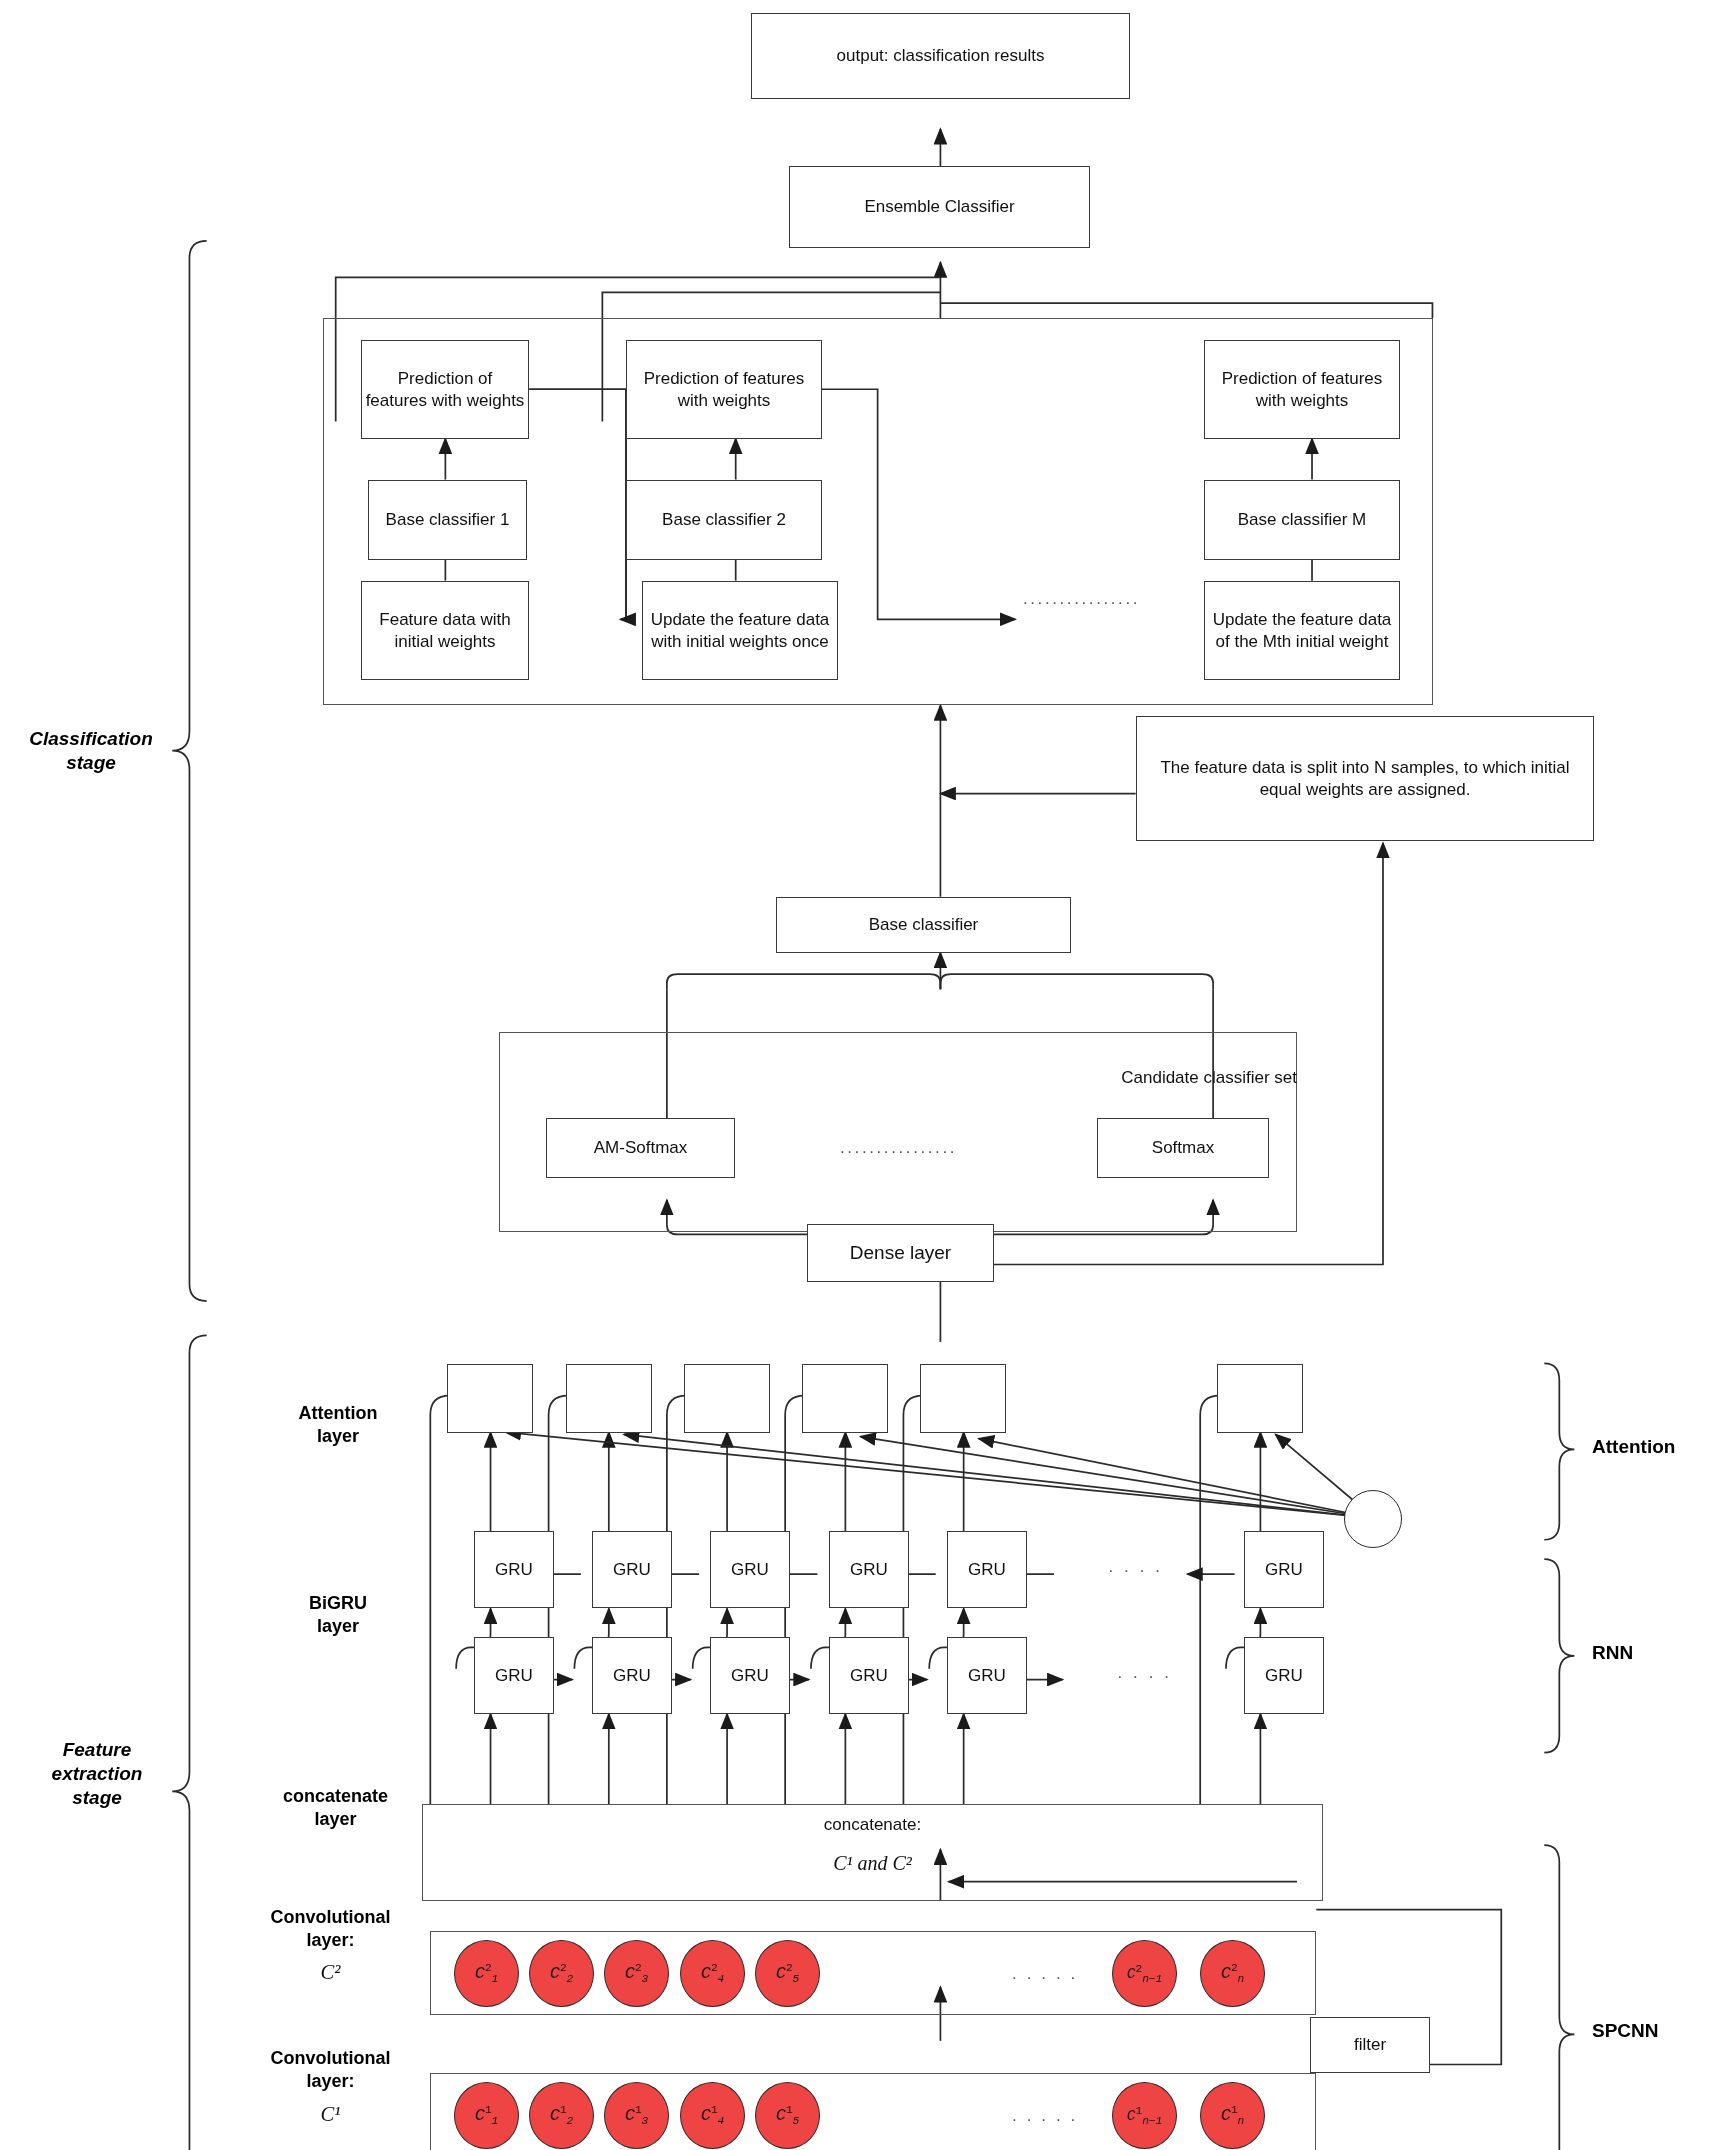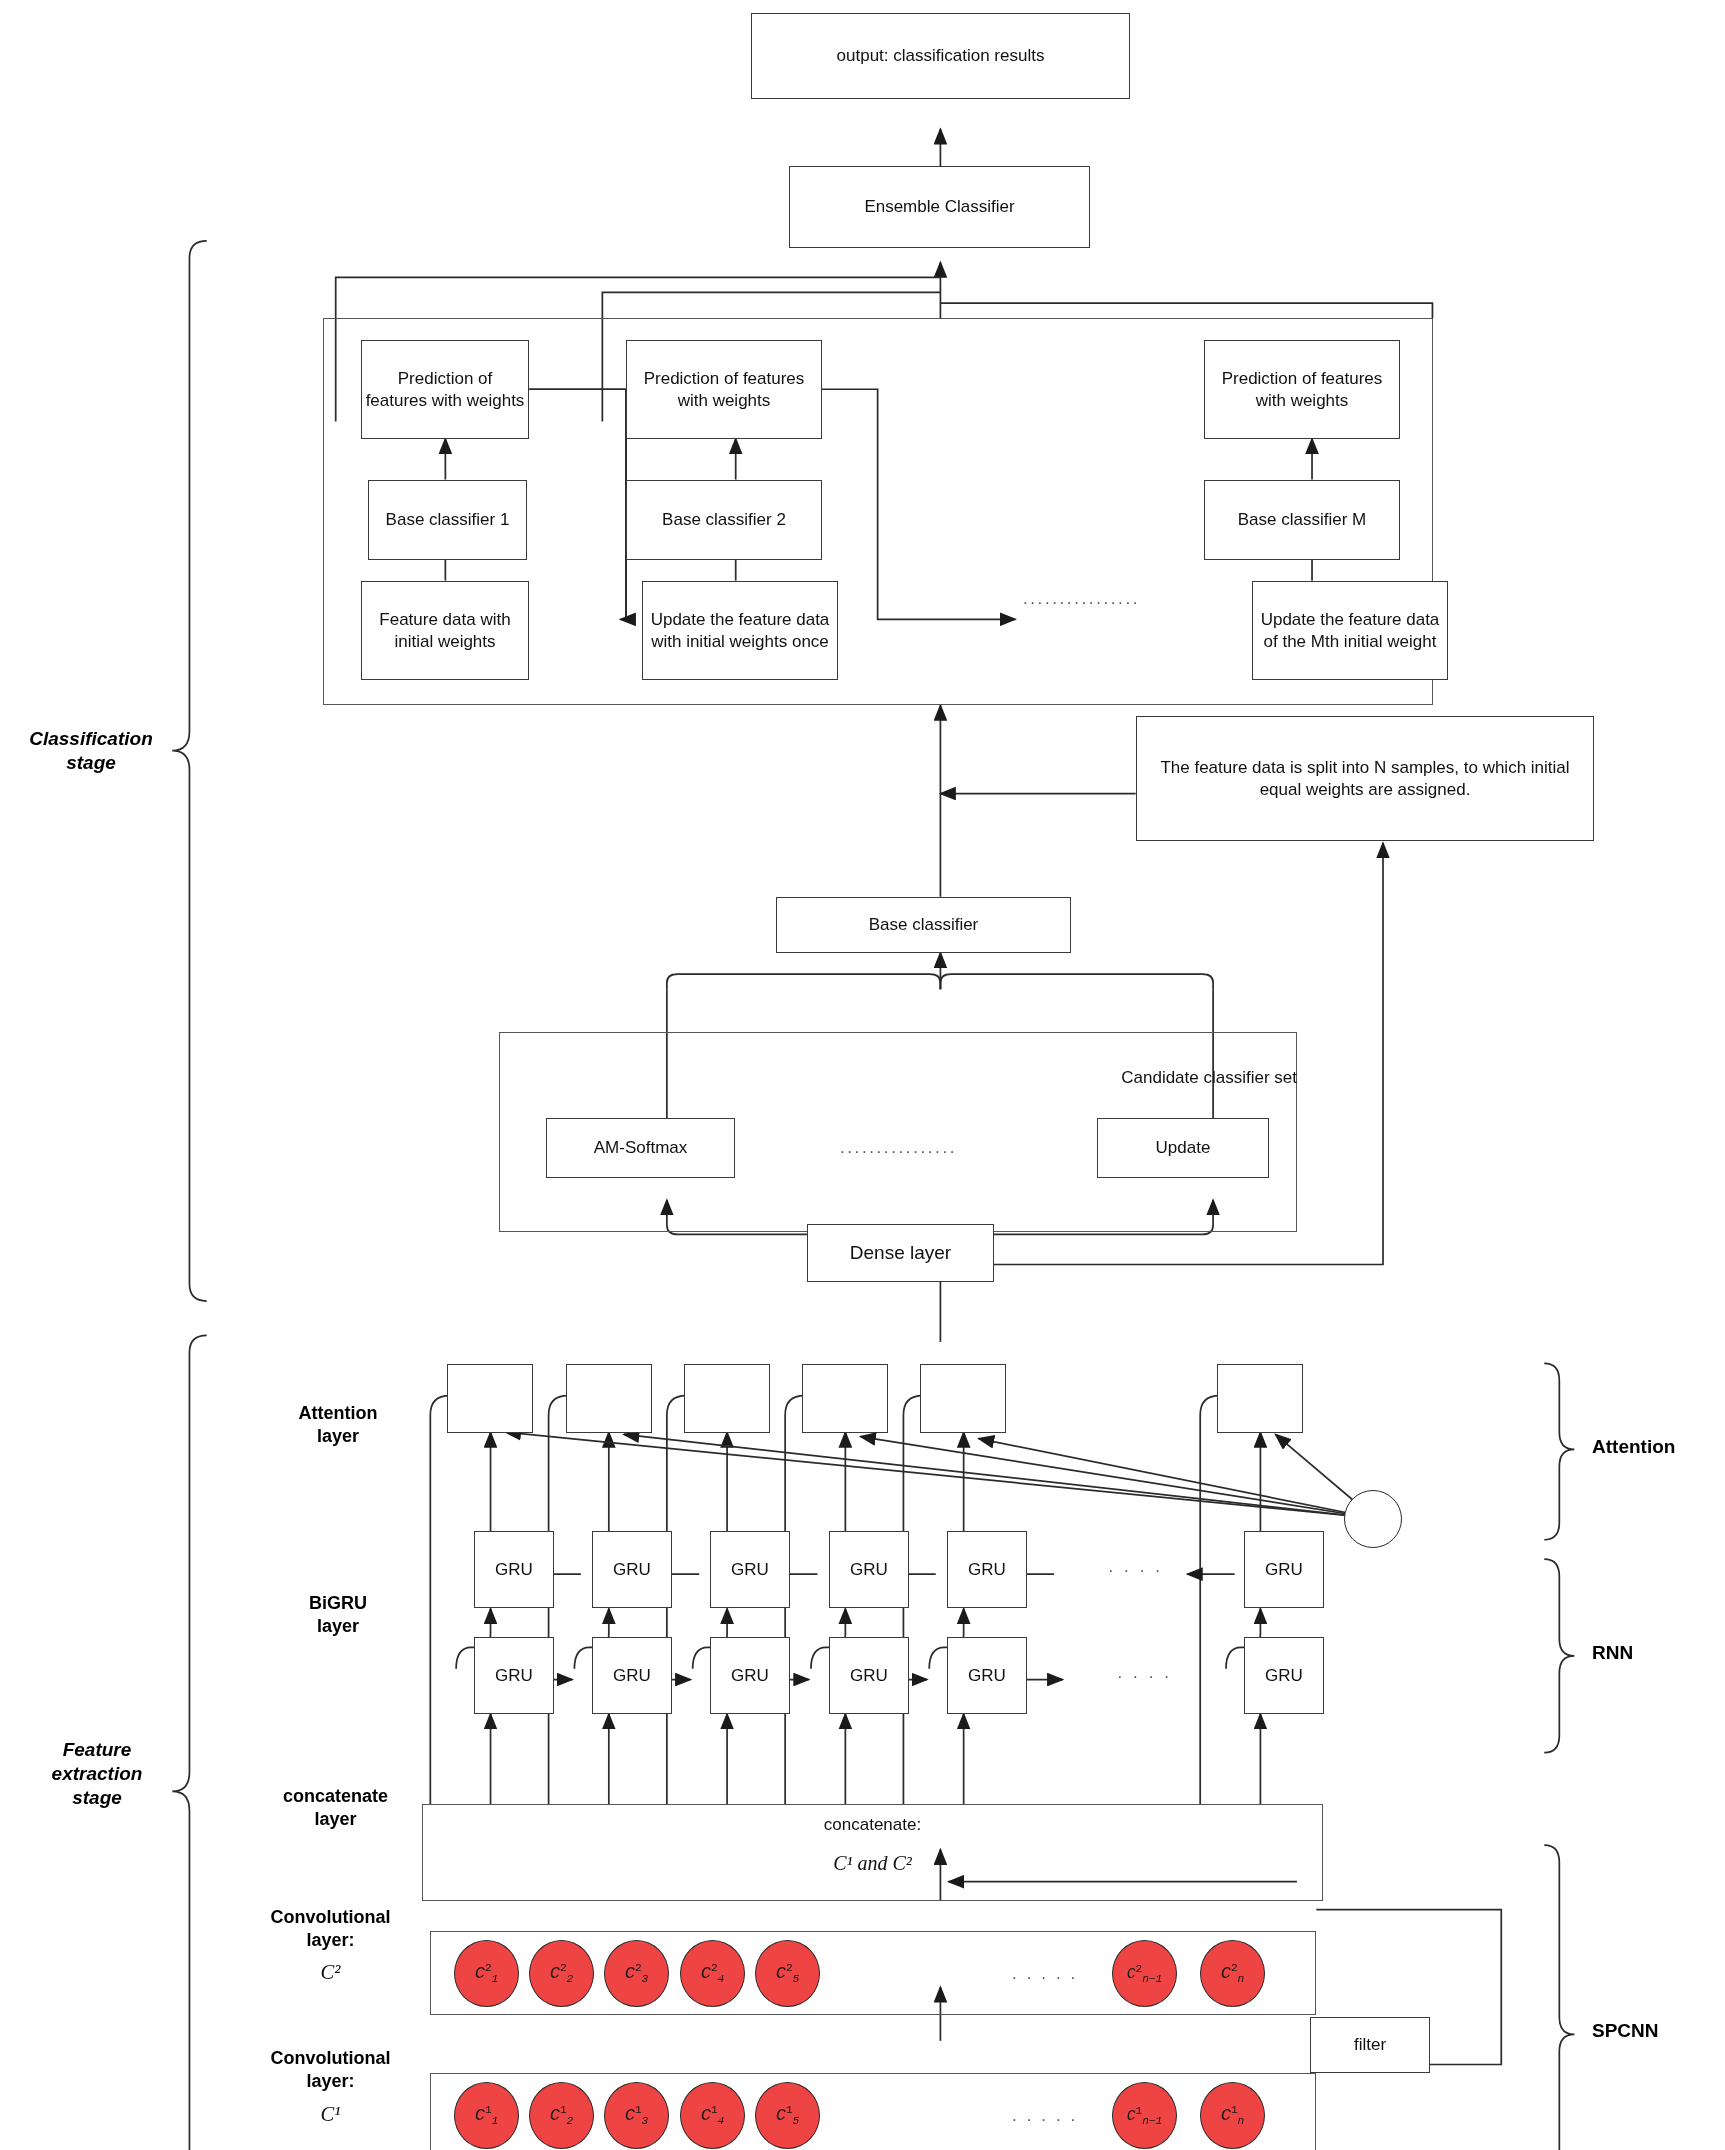--- a/index.html
+++ b/index.html
@@ -165,31 +165,31 @@
   <div class="box" style="left:361px;top:581px;width:168px;height:99px;">Feature data with initial weights</div>
 
   <div class="box" style="left:626px;top:340px;width:196px;height:99px;">Prediction of features with weights</div>
   <div class="box" style="left:626px;top:480px;width:196px;height:80px;">Base classifier 2</div>
   <div class="box" style="left:626px;top:581px;width:196px;height:99px;margin-left:16px;">Update the feature data with initial weights once</div>
 
   <div class="dots" style="left:991px;top:589px;width:181px;text-align:center;">................</div>
 
   <div class="box" style="left:1204px;top:340px;width:196px;height:99px;">Prediction of features with weights</div>
   <div class="box" style="left:1204px;top:480px;width:196px;height:80px;">Base classifier M</div>
-  <div class="box" style="left:1204px;top:581px;width:196px;height:99px;margin-left:48px;">Update the feature data of the Mth initial weight</div>
+  <div class="box" style="left:1204px;top:581px;width:196px;height:99px;">Update the feature data of the Mth initial weight</div>
 
   <div class="box" style="left:1136px;top:716px;width:458px;height:125px;">The feature data is split into N samples, to which initial equal weights are assigned.</div>
 
   <div class="box" style="left:776px;top:897px;width:295px;height:56px;">Base classifier</div>
 
   <div class="container" style="left:499px;top:1032px;width:798px;height:200px;"></div>
   <div class="plain" style="left:499px;top:1067px;width:798px;text-align:right;">Candidate classifier set</div>
   <div class="box" style="left:546px;top:1118px;width:189px;height:60px;">AM-Softmax</div>
   <div class="dots" style="left:774px;top:1138px;width:249px;text-align:center;">................</div>
-  <div class="box" style="left:1097px;top:1118px;width:172px;height:60px;">Update</div>
+  <div class="box" style="left:1097px;top:1118px;width:172px;height:60px;">Softmax</div>
 
   <div class="box" style="left:807px;top:1224px;width:187px;height:58px;font-size:19px;">Dense layer</div>
 
   <div class="stagelabel" style="left:26px;top:1738px;width:142px;white-space:pre-line;">Feature
 extraction
 stage</div>
 
   <div class="rowlabel" style="left:267px;top:1402px;width:142px;white-space:pre-line;">Attention
 layer</div>
   <div class="box" style="left:447px;top:1364px;width:86px;height:69px;"></div>

